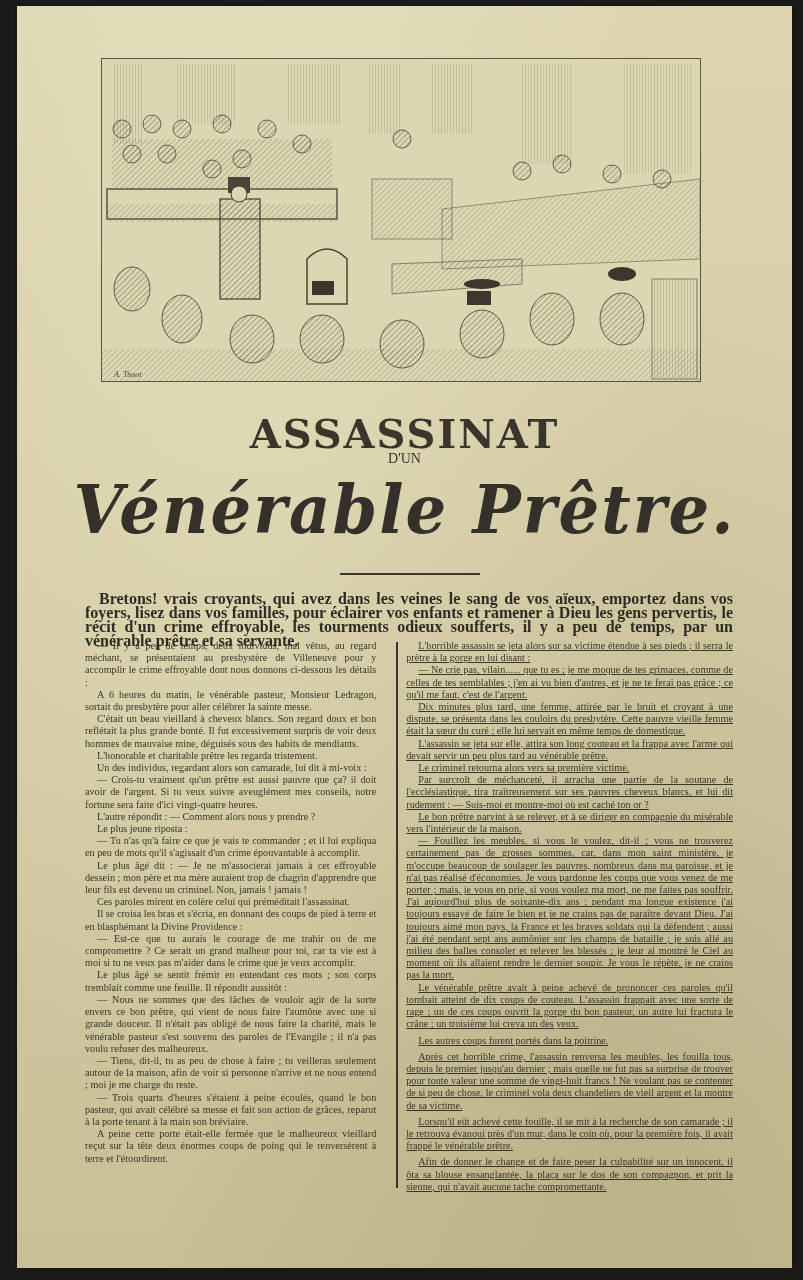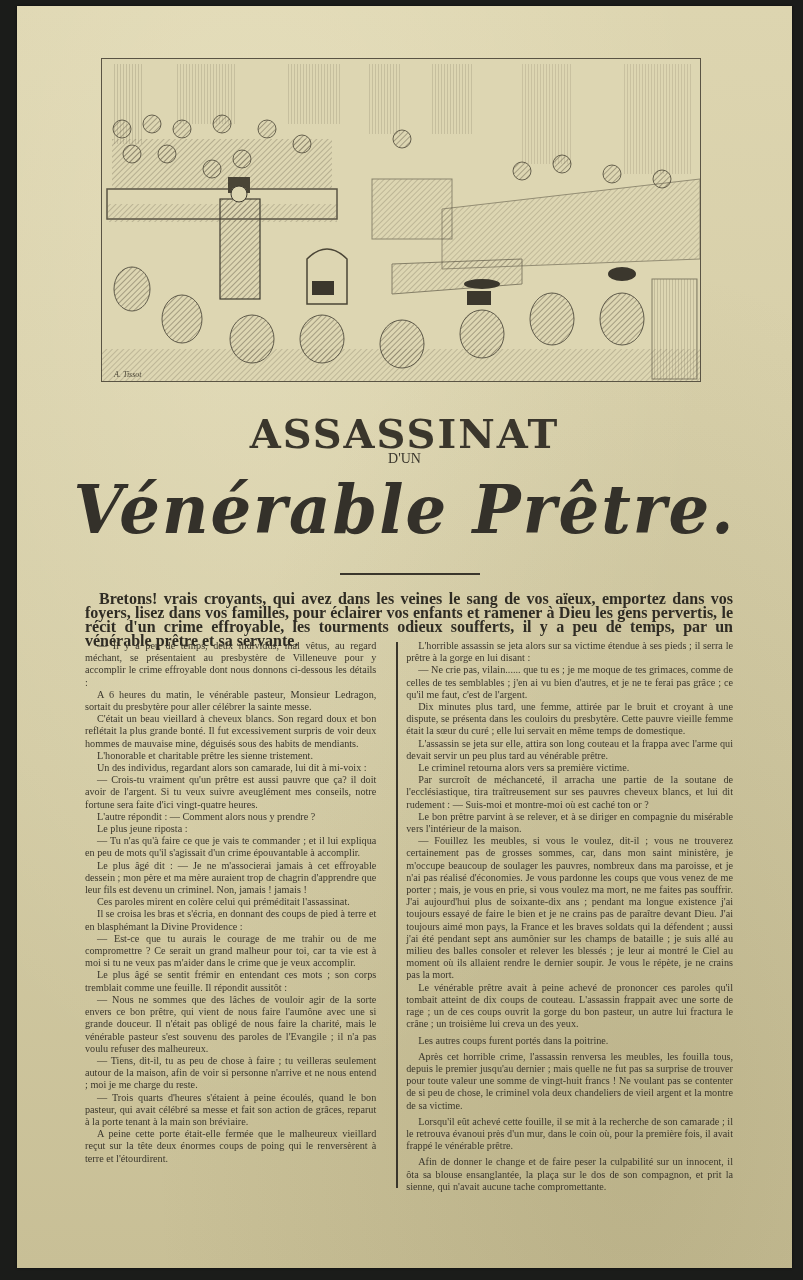--- a/index.html
+++ b/index.html
@@ -57,21 +57,21 @@
   .columns {
     position: absolute; left: 68px; top: 634px; width: 648px; height: 548px;
     display: flex;
   }
   .col {
     font-family: "Liberation Serif", serif; font-size: 10.2px; line-height: 12.2px;
     color: #3a362c; text-align: justify;
   }
   .col-left { width: 296px; padding-right: 20px; }
   .col-divider { width: 2px; background: #3a362c; margin: 2px 0 0 0; }
-  .col-right { width: 332px; padding-left: 8px; }
+  .col-right { width: 332px; padding-left: 8px; text-decoration: underline; }
   .col p { margin: 0; text-indent: 12px; }
   .col p.spaced { margin-top: 4px; }
 </style>
 </head>
 <body>
 
 <div class="sheet">
 
   <div class="engraving">
     <svg viewBox="0 0 598 322" preserveAspectRatio="none">
@@ -159,21 +159,21 @@
   <div class="title-big">Vénérable Prêtre.</div>
   <div class="rule"></div>
 
   <div class="intro">Bretons! vrais croyants, qui avez dans les veines le sang de vos aïeux, emportez dans vos foyers, lisez dans vos familles, pour éclairer vos enfants et ramener à Dieu les gens pervertis, le récit d'un crime effroyable, les tourments odieux soufferts, il y a peu de temps, par un vénérable prêtre et sa servante.</div>
 
   <div class="columns">
     <div class="col col-left">
       <p>— Il y a peu de temps, deux individus, mal vêtus, au regard méchant, se présentaient au presbystère de Villeneuve pour y accomplir le crime effroyable dont nous donnons ci-dessous les détails :</p>
       <p>A 6 heures du matin, le vénérable pasteur, Monsieur Ledragon, sortait du presbytère pour aller célébrer la sainte messe.</p>
       <p>C'était un beau vieillard à cheveux blancs. Son regard doux et bon reflétait la plus grande bonté. Il fut excessivement surpris de voir deux hommes de mauvaise mine, déguisés sous des habits de mendiants.</p>
-      <p>L'honorable et charitable prêtre les sienne tristement.</p>
+      <p>L'honorable et charitable prêtre les regarda tristement.</p>
       <p>Un des individus, regardant alors son camarade, lui dit à mi-voix :</p>
       <p>— Crois-tu vraiment qu'un prêtre est aussi pauvre que ça? il doit avoir de l'argent. Si tu veux suivre aveuglément mes conseils, notre fortune sera faite d'ici vingt-quatre heures.</p>
       <p>L'autre répondit : — Comment alors nous y prendre ?</p>
       <p>Le plus jeune riposta :</p>
       <p>— Tu n'as qu'à faire ce que je vais te commander ; et il lui expliqua en peu de mots qu'il s'agissait d'un crime épouvantable à accomplir.</p>
       <p>Le plus âgé dit : — Je ne m'associerai jamais à cet effroyable dessein ; mon père et ma mère auraient trop de chagrin d'apprendre que leur fils est devenu un criminel. Non, jamais ! jamais !</p>
       <p>Ces paroles mirent en colère celui qui préméditait l'assassinat.</p>
       <p>Il se croisa les bras et s'écria, en donnant des coups de pied à terre et en blasphémant la Divine Providence :</p>
       <p>— Est-ce que tu aurais le courage de me trahir ou de me compromettre ? Ce serait un grand malheur pour toi, car ta vie est à moi si tu ne veux pas m'aider dans le crime que je veux accomplir.</p>
       <p>Le plus âgé se sentit frémir en entendant ces mots ; son corps tremblait comme une feuille. Il répondit aussitôt :</p>

